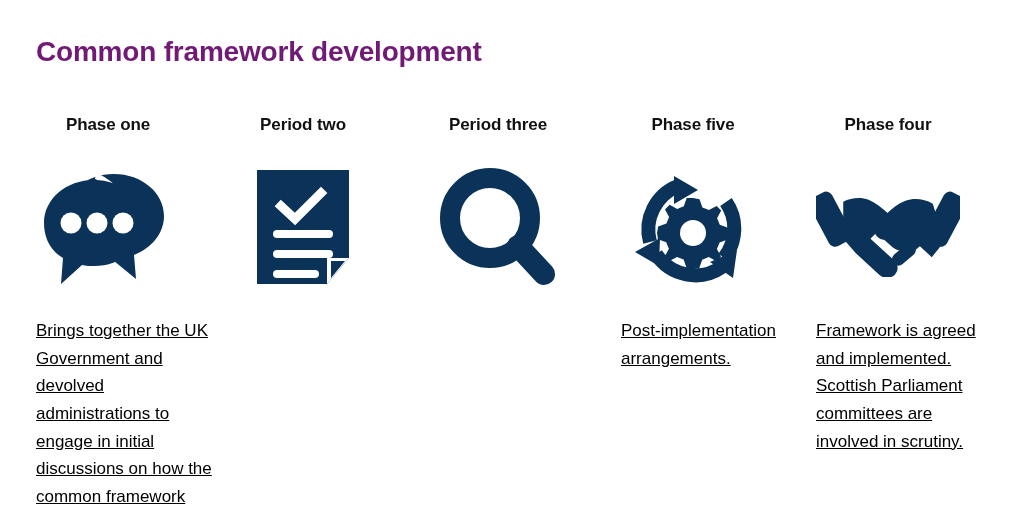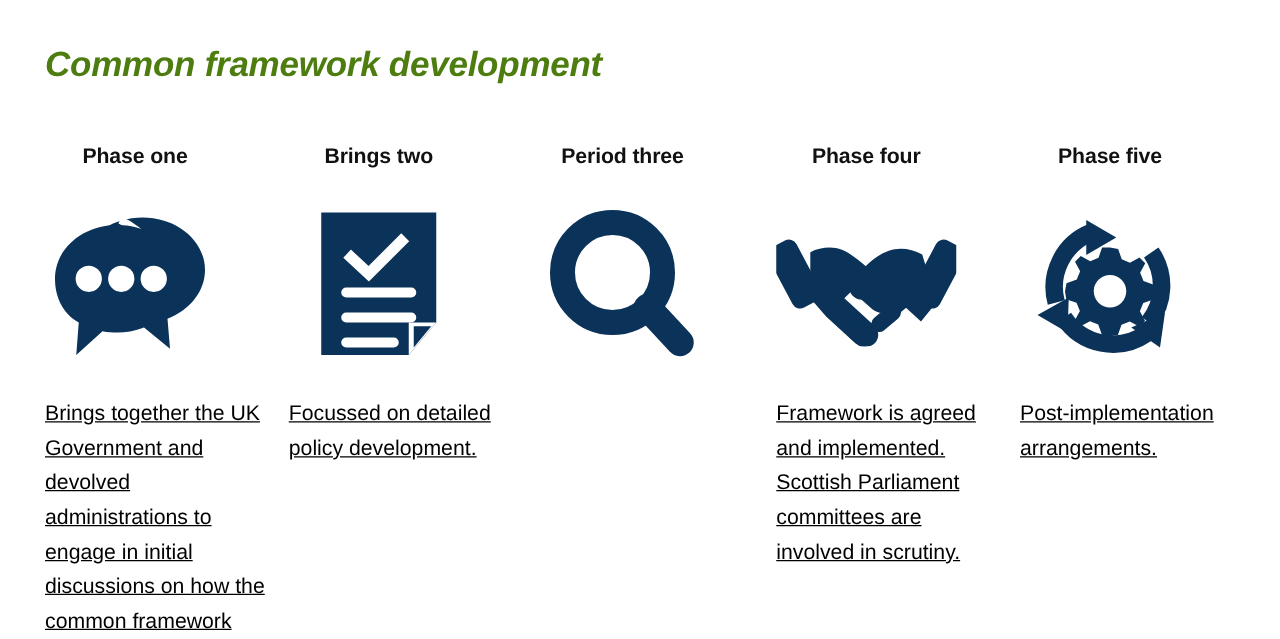--- a/index.html
+++ b/index.html
@@ -21,24 +21,23 @@
     height: 511px;
     box-sizing: border-box;
   }
   .page-title {
     position: absolute;
     left: 36px;
     top: 36px;
     font-size: 28px;
     font-weight: bold;
     letter-spacing: -0.2px;
-    color: #4d7c0f;
+    color: #701a75;
     line-height: 1.15;
     white-space: nowrap;
-    font-style: italic;
   }
   .phases {
     position: absolute;
     left: 36px;
     top: 115px;
     width: 970px;
     display: flex;
     align-items: flex-start;
   }
   .phase {
@@ -102,43 +101,64 @@
           <path fill="#0b3359" d="M50 12c28 0 50 19 50 43 0 24-22 43-50 43-4 0-8 0-12-1l-21 19 2-26C5 82 0 68 0 55 0 31 22 12 50 12z"></path>
           <circle fill="#ffffff" cx="27" cy="55" r="10.5"></circle>
           <circle fill="#ffffff" cx="53" cy="55" r="10.5"></circle>
           <circle fill="#ffffff" cx="79" cy="55" r="10.5"></circle>
         </svg>
       </div>
       <div class="phase-desc">Brings together the UK Government and devolved administrations to engage in initial discussions on how the common framework should proceed.</div>
     </div>
 
     <div class="phase">
-      <div class="phase-heading">Brings two</div>
+      <div class="phase-heading">Period two</div>
       <div class="phase-icon">
         <svg width="96" height="118" viewBox="0 0 96 118" aria-hidden="true">
           <path fill="#0b3359" d="M2 2h92v88l-22 26H2z"></path>
           <path fill="#ffffff" d="M72 90h22l-22 26z"></path>
           <path fill="#0b3359" d="M76 93h14l-14 17z"></path>
           <path fill="none" stroke="#ffffff" stroke-width="9" stroke-linecap="square" d="M26 38l14 13 26-26"></path>
           <rect fill="#ffffff" x="18" y="62" width="60" height="8" rx="4"></rect>
           <rect fill="#ffffff" x="18" y="82" width="60" height="8" rx="4"></rect>
           <rect fill="#ffffff" x="18" y="102" width="46" height="8" rx="4"></rect>
         </svg>
       </div>
-      <div class="phase-desc">Focussed on detailed policy development.</div>
     </div>
 
     <div class="phase">
       <div class="phase-heading">Period three</div>
       <div class="phase-icon">
         <svg width="116" height="118" viewBox="0 0 116 118" aria-hidden="true">
           <circle cx="50" cy="50" r="40" fill="none" stroke="#0b3359" stroke-width="20"></circle>
           <line x1="78" y1="78" x2="104" y2="106" stroke="#0b3359" stroke-width="22" stroke-linecap="round"></line>
         </svg>
       </div>
+    </div>
+
+    <div class="phase">
+      <div class="phase-heading">Phase five</div>
+      <div class="phase-icon">
+        <svg width="118" height="118" viewBox="0 0 118 118" aria-hidden="true">
+          <g fill="none" stroke="#0b3359" stroke-width="14">
+            <path d="M16 74A47 47 0 0 1 44 18"></path>
+            <path d="M92 34a47 47 0 0 1 -2 56"></path>
+            <path d="M88 99a47 47 0 0 1 -66 -13"></path>
+          </g>
+          <g fill="#0b3359">
+            <path d="M40 8l24 14-24 14z"></path>
+            <path d="M103 82l-4 28-23-16z"></path>
+            <path d="M26 70l-1 28-24-14z"></path>
+          </g>
+
+          <path fill="#0b3359" d="M59 30l6.5 1.2 2.9 8.2 6.6 2.7 7.6-4.1 4.6 4.6-4.1 7.6 2.7 6.6 8.2 2.9L95 65l-1.2 6.5-8.2 2.9-2.7 6.6 4.1 7.6-4.6 4.6-7.6-4.1-6.6 2.7-2.9 8.2L59 101l-6.5-1.2-2.9-8.2-6.6-2.7-7.6 4.1-4.6-4.6 4.1-7.6-2.7-6.6-8.2-2.9L23 65l1.2-6.5 8.2-2.9 2.7-6.6-4.1-7.6 4.6-4.6 7.6 4.1 6.6-2.7 2.9-8.2z"></path>
+          <circle fill="#ffffff" cx="59" cy="65" r="13"></circle>
+        </svg>
+      </div>
+      <div class="phase-desc">Post-implementation arrangements.</div>
     </div>
 
     <div class="phase">
       <div class="phase-heading">Phase four</div>
       <div class="phase-icon">
         <svg width="148" height="100" viewBox="0 0 148 100" aria-hidden="true">
           <g fill="#0b3359">
 
             <rect x="2" y="14" width="26" height="56" rx="7" transform="rotate(-28 15 42)"></rect>
 
@@ -153,36 +173,14 @@
             <rect x="47" y="78" width="27" height="13" rx="6.5" transform="rotate(40 60 84)"></rect>
             <rect x="57" y="87" width="22" height="12" rx="6" transform="rotate(40 68 93)"></rect>
             <rect x="84" y="62" width="28" height="13" rx="6.5" transform="rotate(-40 98 68)"></rect>
             <rect x="76" y="72" width="28" height="13" rx="6.5" transform="rotate(-40 90 78)"></rect>
           </g>
         </svg>
       </div>
       <div class="phase-desc">Framework is agreed and implemented. Scottish Parliament committees are involved in scrutiny.</div>
     </div>
 
-    <div class="phase">
-      <div class="phase-heading">Phase five</div>
-      <div class="phase-icon">
-        <svg width="118" height="118" viewBox="0 0 118 118" aria-hidden="true">
-          <g fill="none" stroke="#0b3359" stroke-width="14">
-            <path d="M16 74A47 47 0 0 1 44 18"></path>
-            <path d="M92 34a47 47 0 0 1 -2 56"></path>
-            <path d="M88 99a47 47 0 0 1 -66 -13"></path>
-          </g>
-          <g fill="#0b3359">
-            <path d="M40 8l24 14-24 14z"></path>
-            <path d="M103 82l-4 28-23-16z"></path>
-            <path d="M26 70l-1 28-24-14z"></path>
-          </g>
-
-          <path fill="#0b3359" d="M59 30l6.5 1.2 2.9 8.2 6.6 2.7 7.6-4.1 4.6 4.6-4.1 7.6 2.7 6.6 8.2 2.9L95 65l-1.2 6.5-8.2 2.9-2.7 6.6 4.1 7.6-4.6 4.6-7.6-4.1-6.6 2.7-2.9 8.2L59 101l-6.5-1.2-2.9-8.2-6.6-2.7-7.6 4.1-4.6-4.6 4.1-7.6-2.7-6.6-8.2-2.9L23 65l1.2-6.5 8.2-2.9 2.7-6.6-4.1-7.6 4.6-4.6 7.6 4.1 6.6-2.7 2.9-8.2z"></path>
-          <circle fill="#ffffff" cx="59" cy="65" r="13"></circle>
-        </svg>
-      </div>
-      <div class="phase-desc">Post-implementation arrangements.</div>
-    </div>
-
   </div>
 </div>
 
 </body></html>

